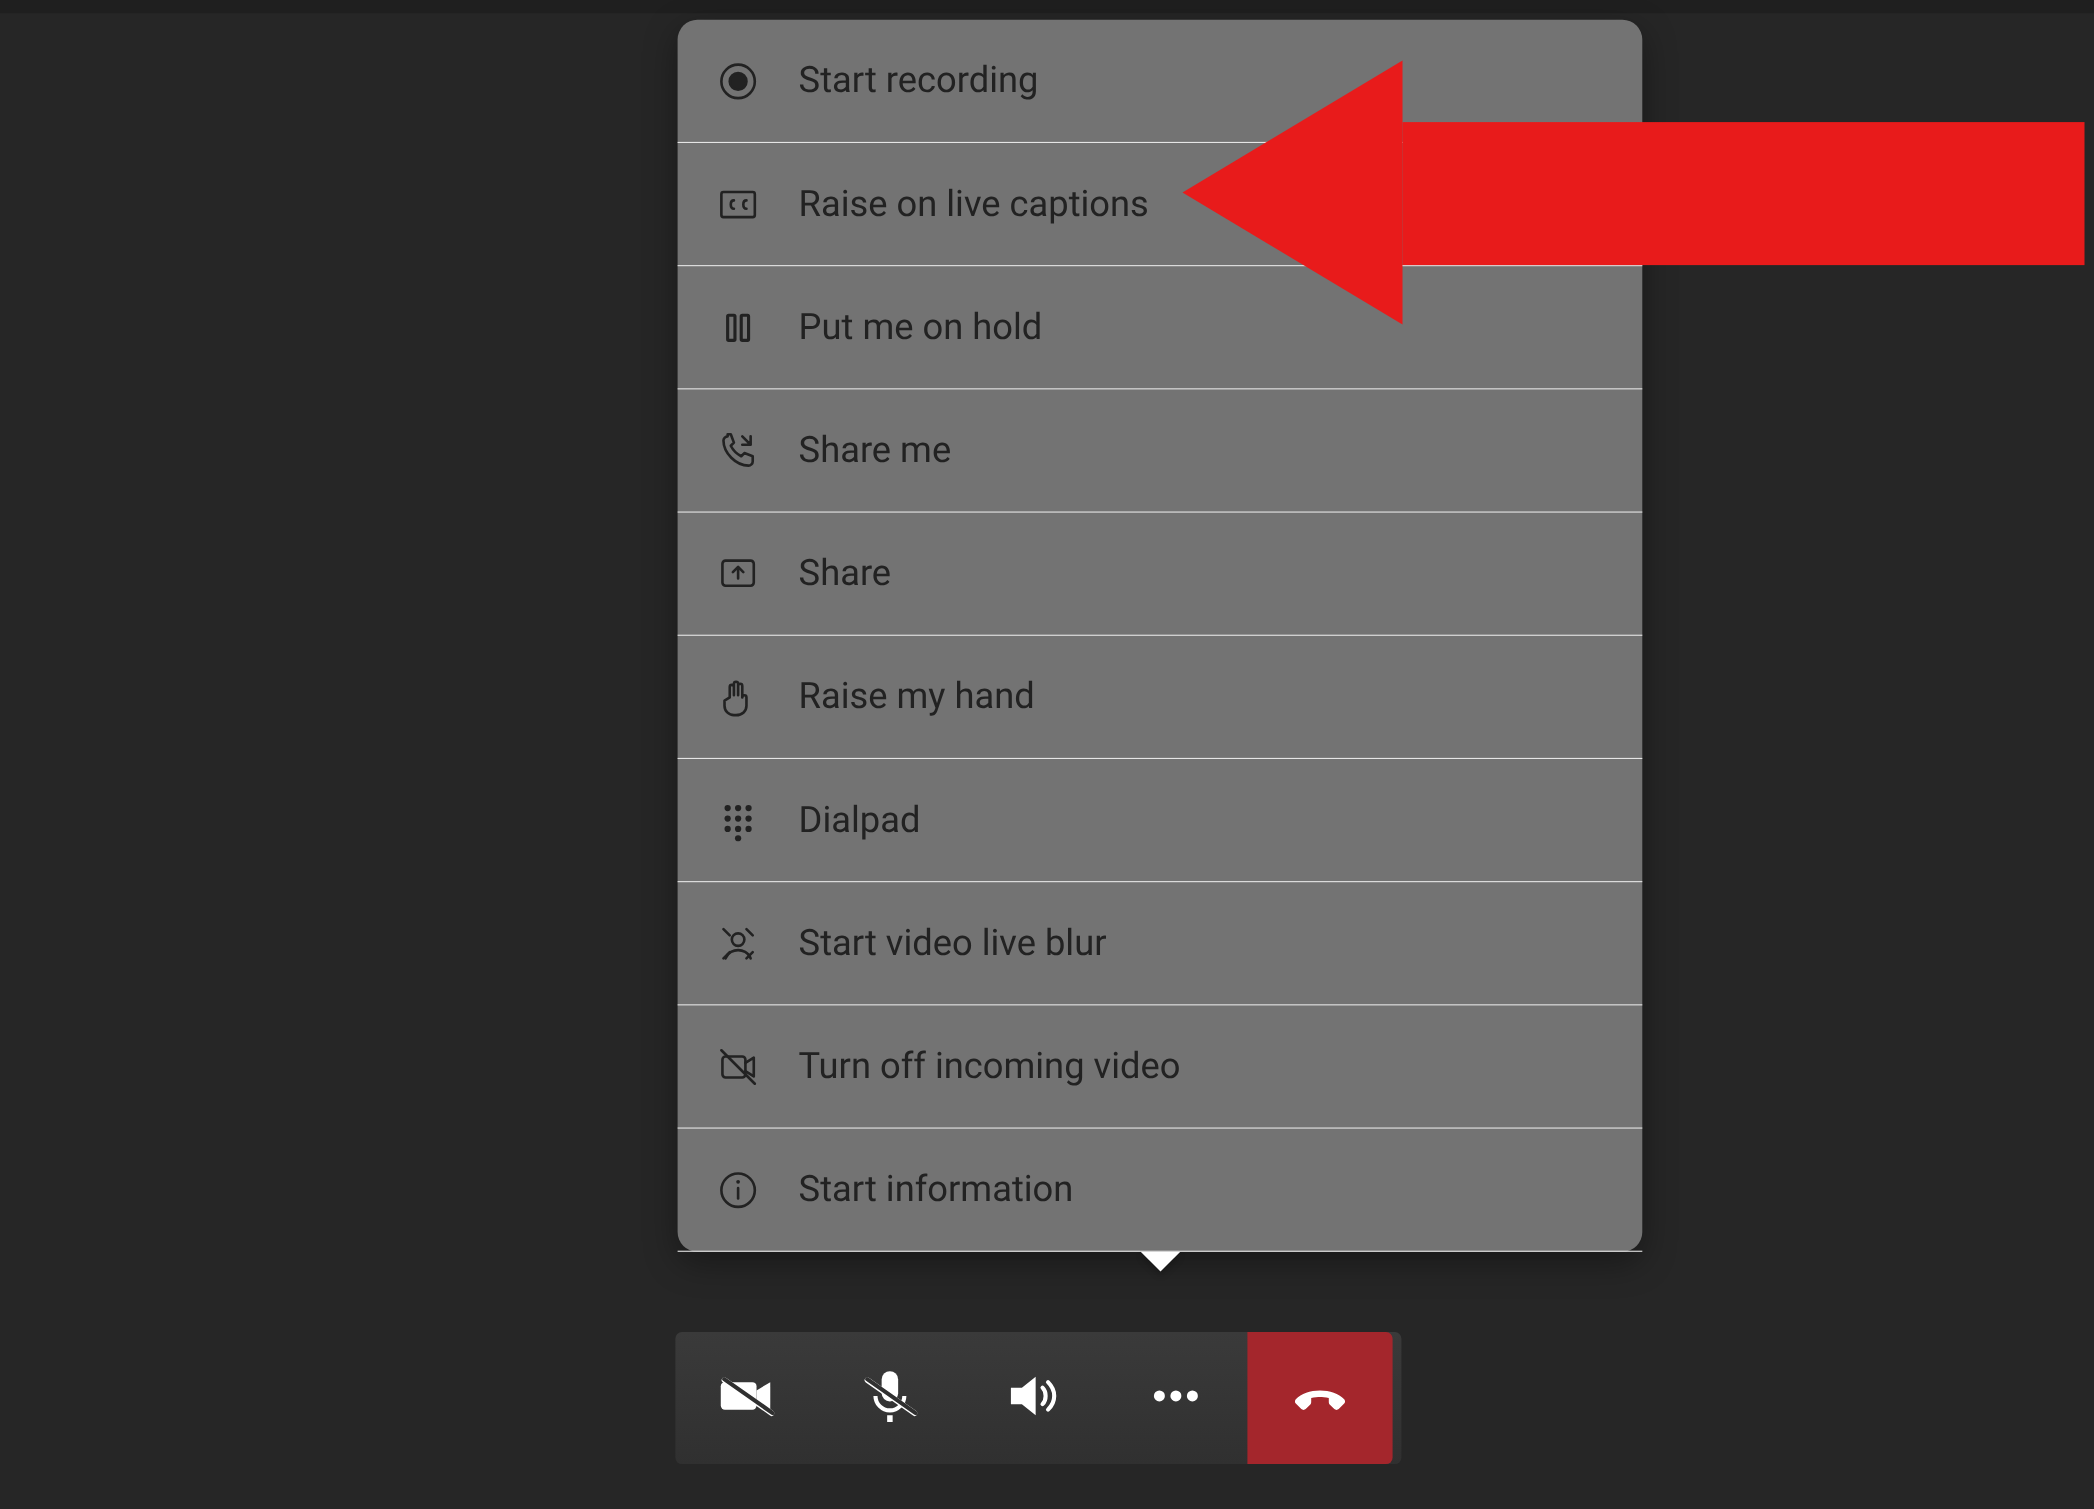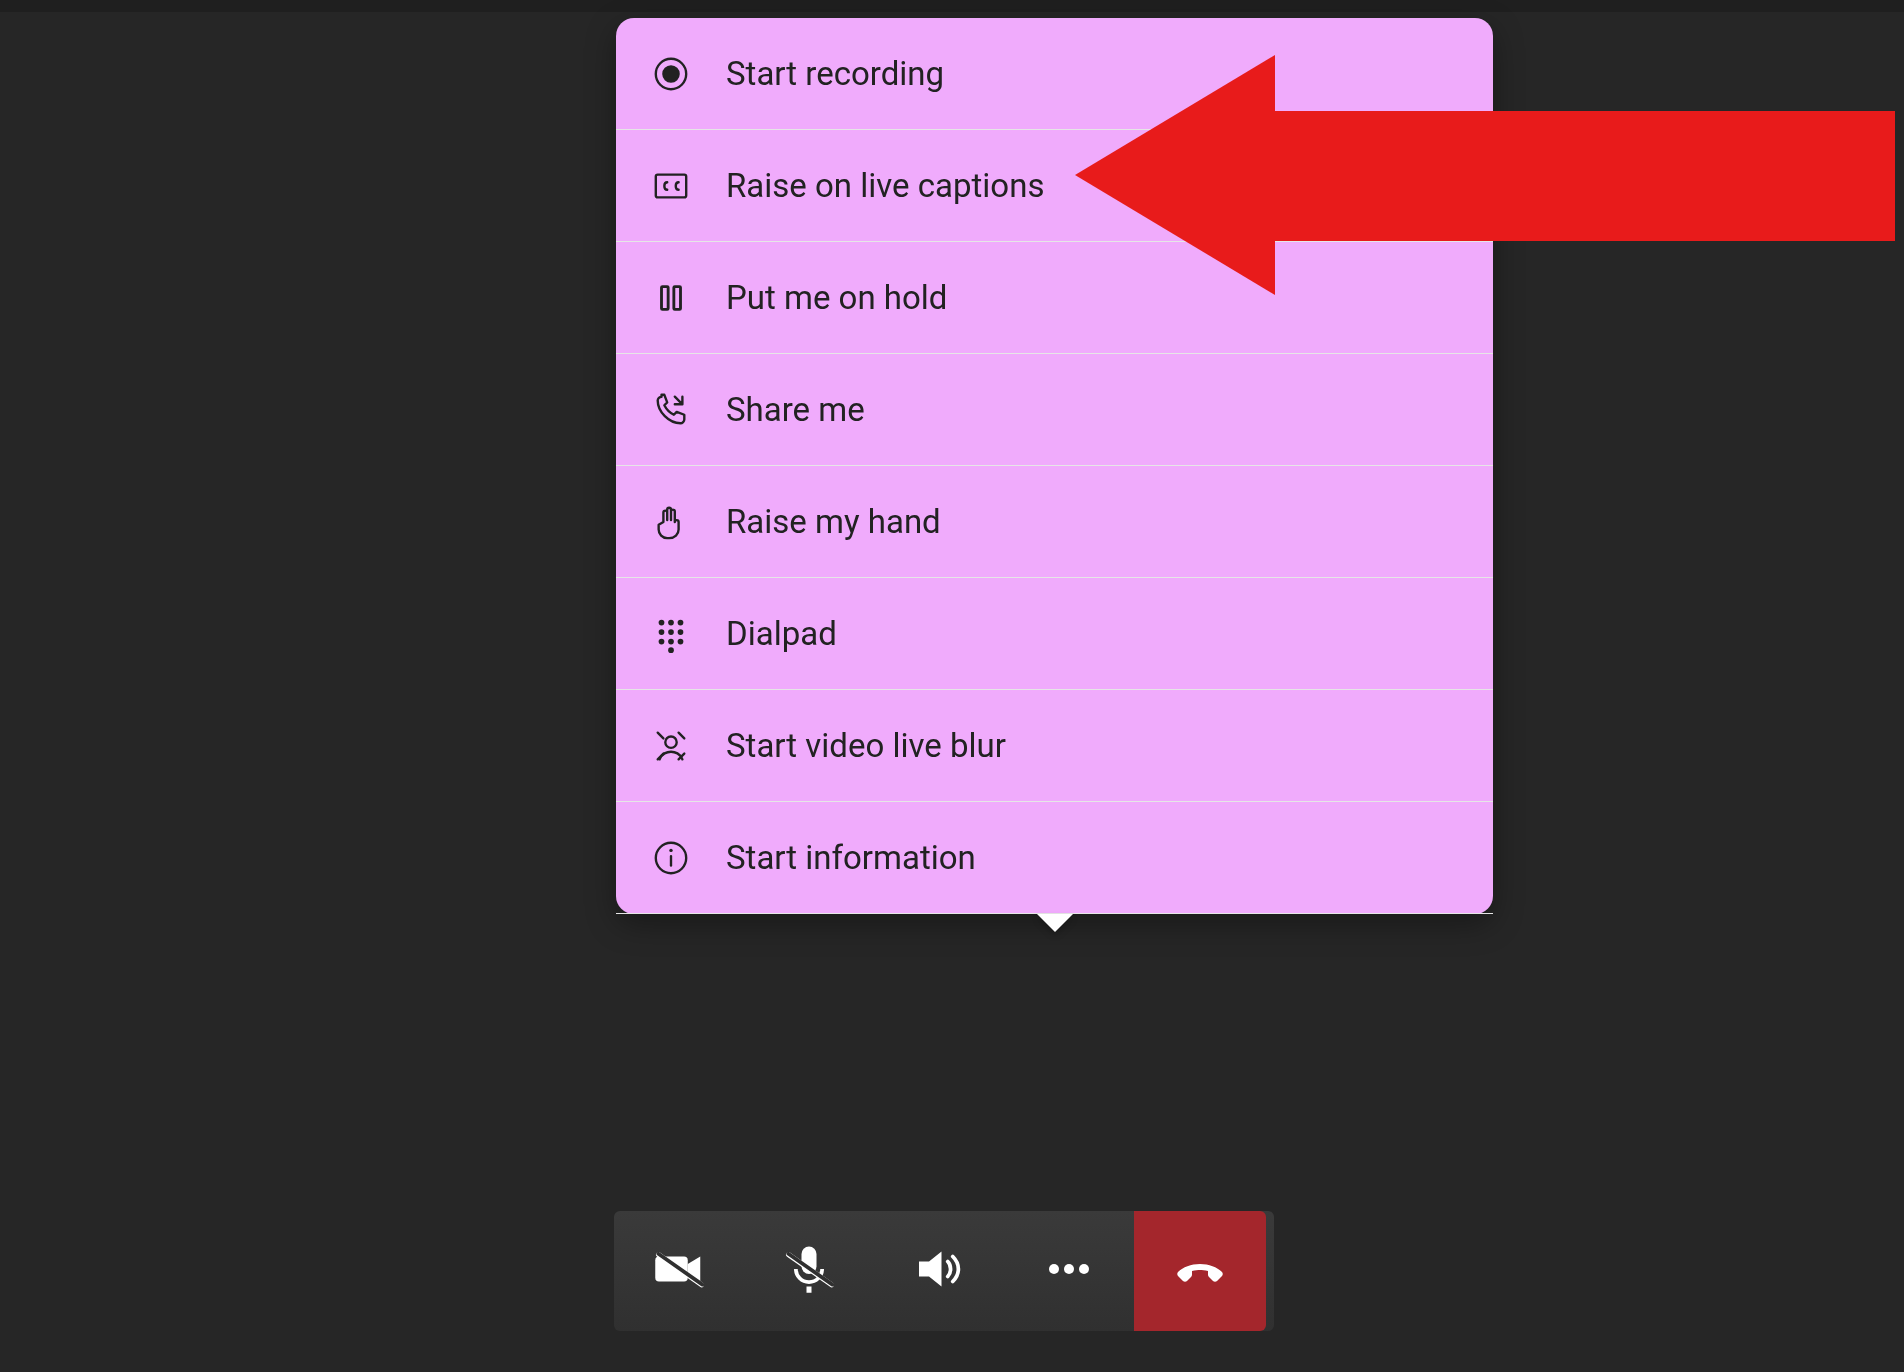--- a/index.html
+++ b/index.html
@@ -16,21 +16,21 @@
     bottom: 0;
     background: #262626;
   }
 
   
   .menu-panel {
     position: absolute;
     left: 616px;
     top: 18px;
     width: 877px;
-    background: #f0abfc;
+    background: #737373;
     border-radius: 18px;
     box-shadow: 0 10px 30px rgba(0,0,0,0.35);
   }
   .menu-item {
     display: flex;
     align-items: center;
     gap: 35px;
     padding: 0 35px;
     height: 112px;
     border-bottom: 1px solid #e6e6e6;
@@ -157,20 +157,29 @@
   <div class="menu-item">
     <span class="menu-icon">
       <svg viewBox="0 0 40 40" fill="none" stroke="currentColor" stroke-width="2.5" stroke-linecap="round" stroke-linejoin="round">
         <path d="M10 6c-2 0-4 2-4 4 0 12 12 24 24 24 2 0 4-2 4-4v-5l-8-3-3 3c-4-2-8-6-10-10l3-3-3-8H10z"></path>
         <path d="M24 6l8 8M32 6v8h-8"></path>
       </svg>
     </span>
     <span class="menu-label">Share me</span>
   </div>
 
+  <div class="menu-item">
+    <span class="menu-icon">
+      <svg viewBox="0 0 40 40" fill="none" stroke="currentColor" stroke-width="2.5" stroke-linecap="round" stroke-linejoin="round">
+        <rect x="5" y="7" width="30" height="24" rx="3"></rect>
+        <path d="M20 24V14M15 18l5-5 5 5"></path>
+      </svg>
+    </span>
+    <span class="menu-label">Share</span>
+  </div>
 
   <div class="menu-item">
     <span class="menu-icon">
       <svg viewBox="0 0 40 40" fill="none" stroke="currentColor" stroke-width="2.5" stroke-linecap="round" stroke-linejoin="round">
         <path d="M12 20V10a2 2 0 114 0v8V7a2 2 0 114 0v11V9a2 2 0 114 0v11a2 2 0 114 0v8c0 5-4 9-10 9h-2c-5 0-9-4-9-9v-5l5-3z"></path>
       </svg>
     </span>
     <span class="menu-label">Raise my hand</span>
   </div>
 
@@ -196,20 +205,30 @@
     <span class="menu-icon">
       <svg viewBox="0 0 40 40" fill="none" stroke="currentColor" stroke-width="2.5" stroke-linecap="round">
         <circle cx="20" cy="16" r="6"></circle>
         <path d="M8 34c2-6 8-8 12-8s10 2 12 8"></path>
         <path d="M6 6l6 6M28 6l6 6M6 34l6-6M28 34l6-6"></path>
       </svg>
     </span>
     <span class="menu-label">Start video live blur</span>
   </div>
 
+  <div class="menu-item">
+    <span class="menu-icon">
+      <svg viewBox="0 0 40 40" fill="none" stroke="currentColor" stroke-width="2.5" stroke-linecap="round" stroke-linejoin="round">
+        <rect x="5" y="10" width="22" height="20" rx="3"></rect>
+        <path d="M27 16l8-5v18l-8-5"></path>
+        <path d="M4 4l32 32"></path>
+      </svg>
+    </span>
+    <span class="menu-label">Turn off incoming video</span>
+  </div>
 
   <div class="menu-item">
     <span class="menu-icon">
       <svg viewBox="0 0 40 40" fill="none" stroke="currentColor" stroke-width="2.5" stroke-linecap="round">
         <circle cx="20" cy="20" r="16"></circle>
           <path d="M20 18v10"></path>
           <circle cx="20" cy="12" r="1.8" fill="currentColor" stroke="none"></circle>
       </svg>
     </span>
     <span class="menu-label">Start information</span>

